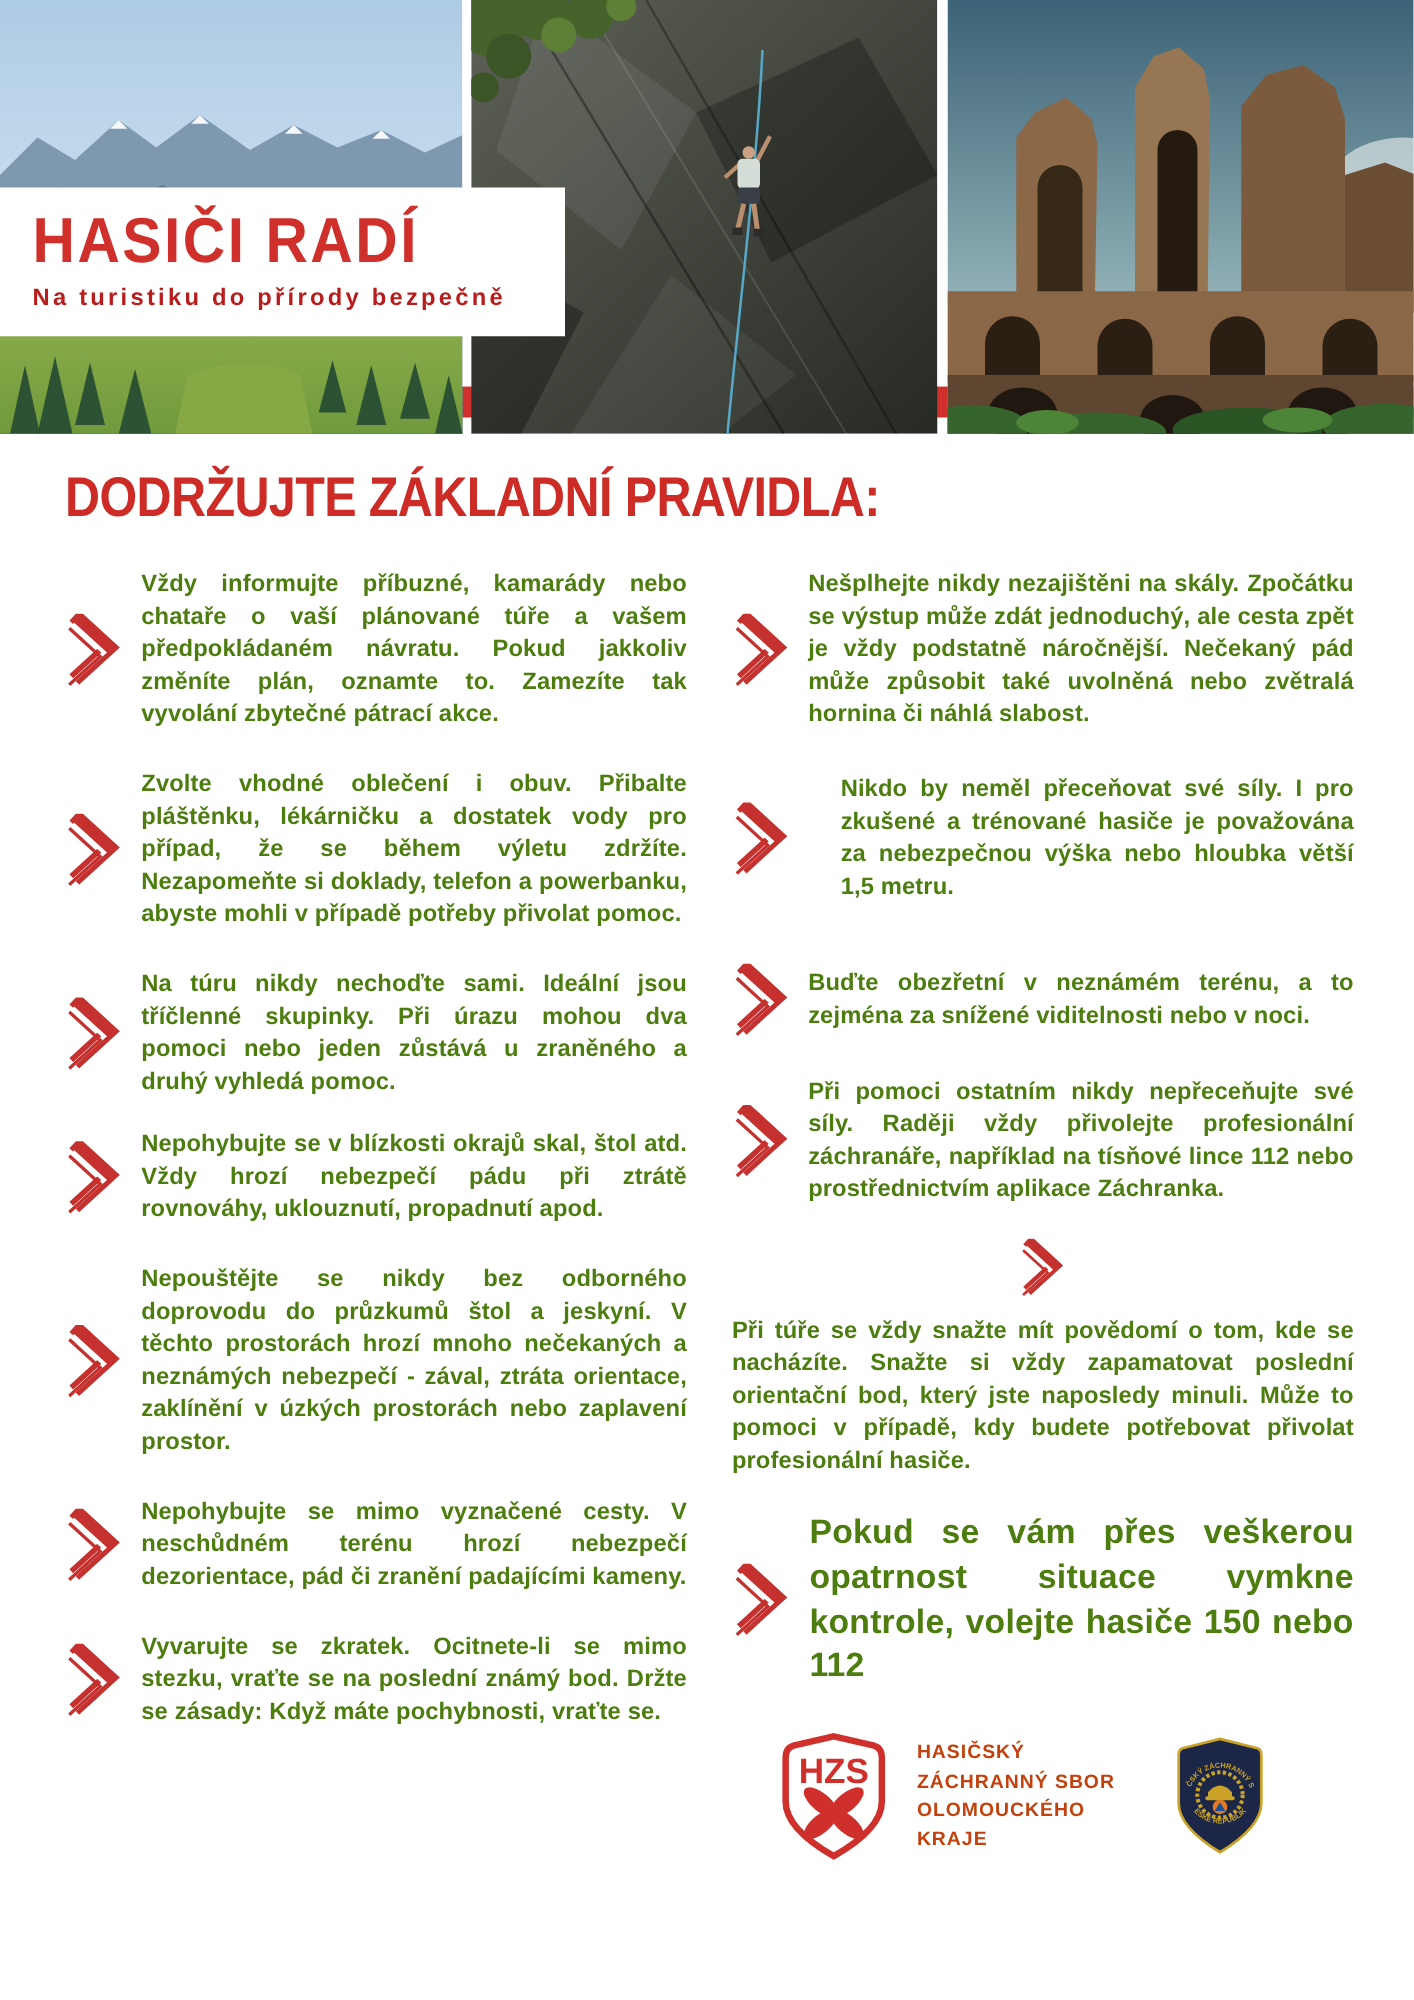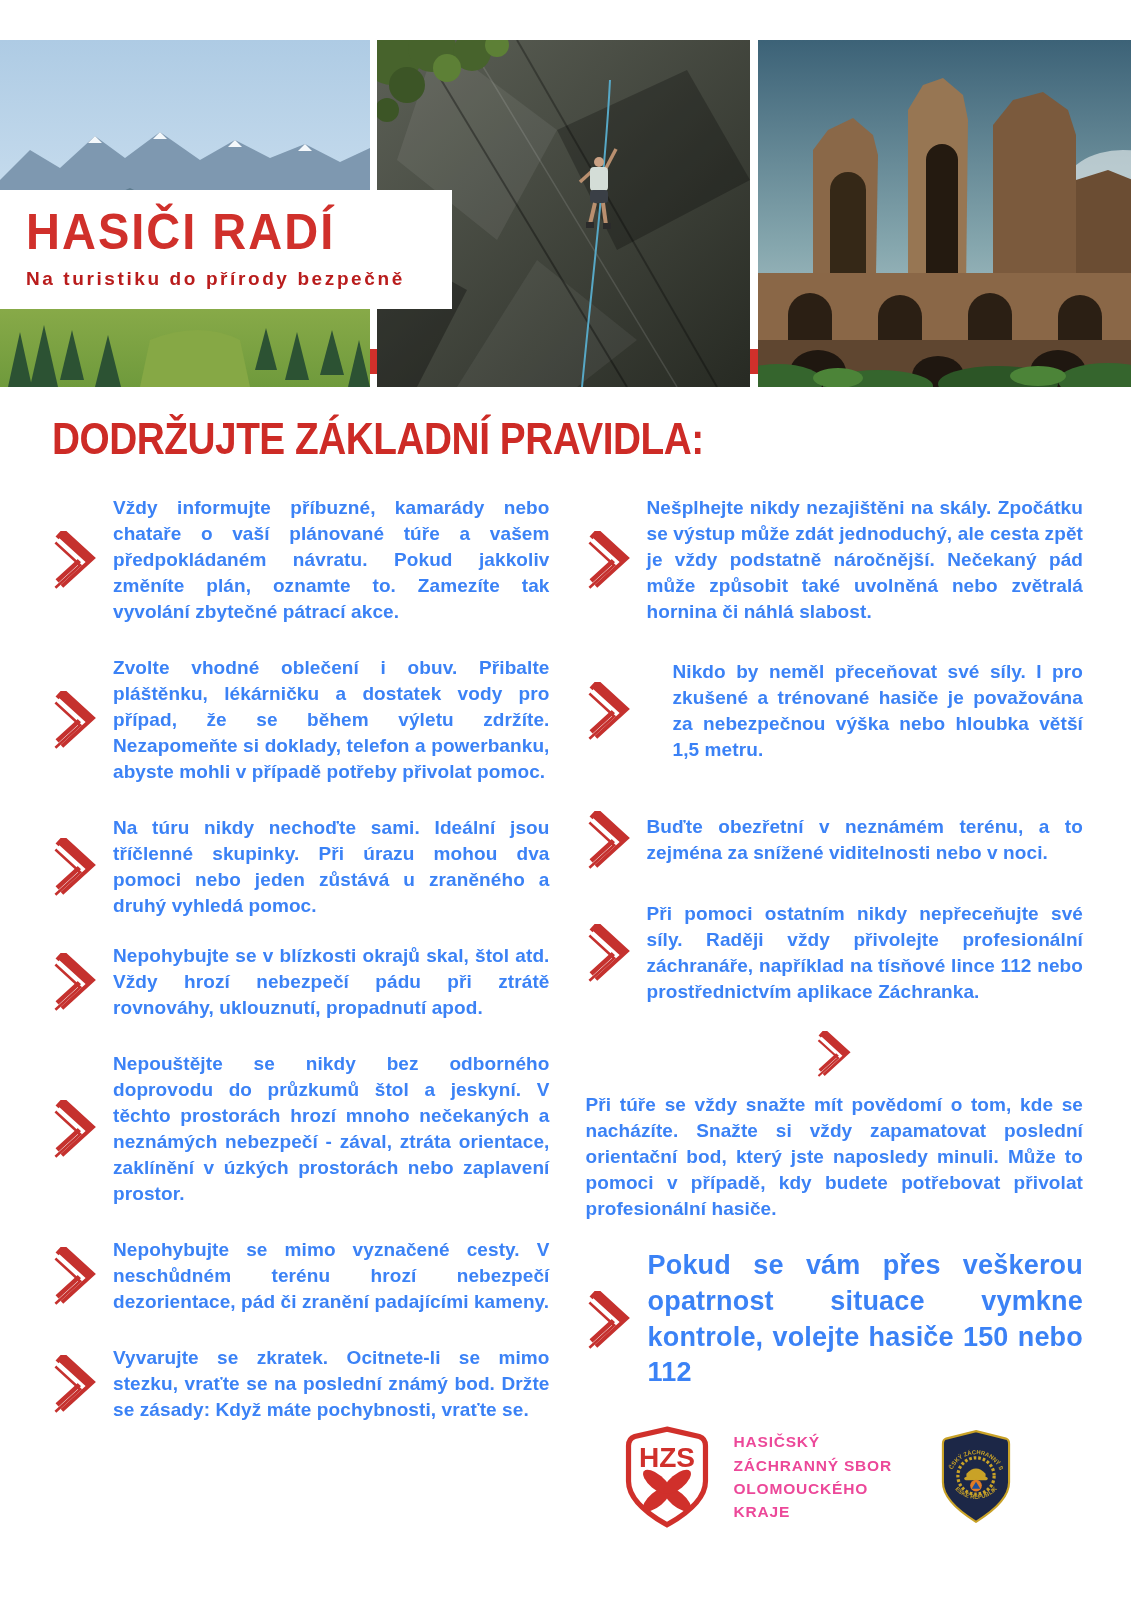--- a/index.html
+++ b/index.html
@@ -1,20 +1,20 @@
 <!DOCTYPE html>
 <html><head>
 <meta charset="utf-8">
 <style>
   * { margin:0; padding:0; box-sizing:border-box; }
   html,body { background:#ffffff; }
   body { font-family:"Liberation Sans", sans-serif; width:1131px; height:1600px; position:relative; overflow:hidden; }
 
   
-  .hero { position:relative; width:1131px; height:309px; display:flex; background:#fff;margin-top:40px; }
+  .hero { position:relative; width:1131px; height:309px; display:flex; background:#fff; }
   .hero .photo { height:347px; display:block; }
   .photo-left  { width:370px; }
   .gap1 { width:7px; background:#fff; }
   .photo-mid   { width:373px; }
   .gap2 { width:8px; background:#fff; }
   .photo-right { width:373px; }
   .photo svg { width:100%; height:100%; display:block; }
 
   .title-card { position:absolute; left:0; top:150px; width:452px; background:#ffffff; padding:17px 22px 19px 26px; }
   .title-card .main { color:#d0302b; font-size:47px; font-weight:bold; letter-spacing:2px; line-height:1.05; transform:scale(1,1.08); transform-origin:left center; }
@@ -24,28 +24,28 @@
 
   
   .content { padding:42px 48px 0 52px; }
   .page-heading { color:#cd2b26; font-size:40px; font-weight:bold; letter-spacing:-0.5px; transform:scale(0.97,1.12); transform-origin:left center; margin-bottom:34px; }
 
   .columns { display:flex; gap:36px; }
   .col { width:498px; }
 
   .rule { display:flex; align-items:center; gap:15px; margin-bottom:30px; }
   .rule .chev { flex:0 0 46px; width:46px; height:58px; }
-  .rule .txt { color:#3b82f6; font-size:19px; line-height:1.37; font-weight:bold; text-align:justify; letter-spacing:0.1px; }
+  .rule .txt { color:#4d7c0f; font-size:19px; line-height:1.37; font-weight:bold; text-align:justify; letter-spacing:0.1px; }
   .rule.big .txt { font-size:27px; line-height:1.32; letter-spacing:0.2px; }
   .rule.big { margin-top:6px;gap:16px; }
 
   
   .footer { display:flex; align-items:center; margin-top:34px; padding-left:34px; }
   .hzs-logo { width:94px; height:104px; flex:0 0 94px; }
-  .org-name { margin-left:20px; color:#ec4899; font-weight:bold; font-size:15.5px; letter-spacing:0.8px; line-height:1.5; }
+  .org-name { margin-left:20px; color:#c2410c; font-weight:bold; font-size:15.5px; letter-spacing:0.8px; line-height:1.5; }
   .org-name span { display:block; }
   .badge { width:76px; height:96px; margin-left:46px; flex:0 0 76px; }
 </style>
 </head>
 <body>
 
 <div class="hero">
 
   <div class="photo photo-left">
     <svg viewBox="0 0 370 347" preserveAspectRatio="none">

